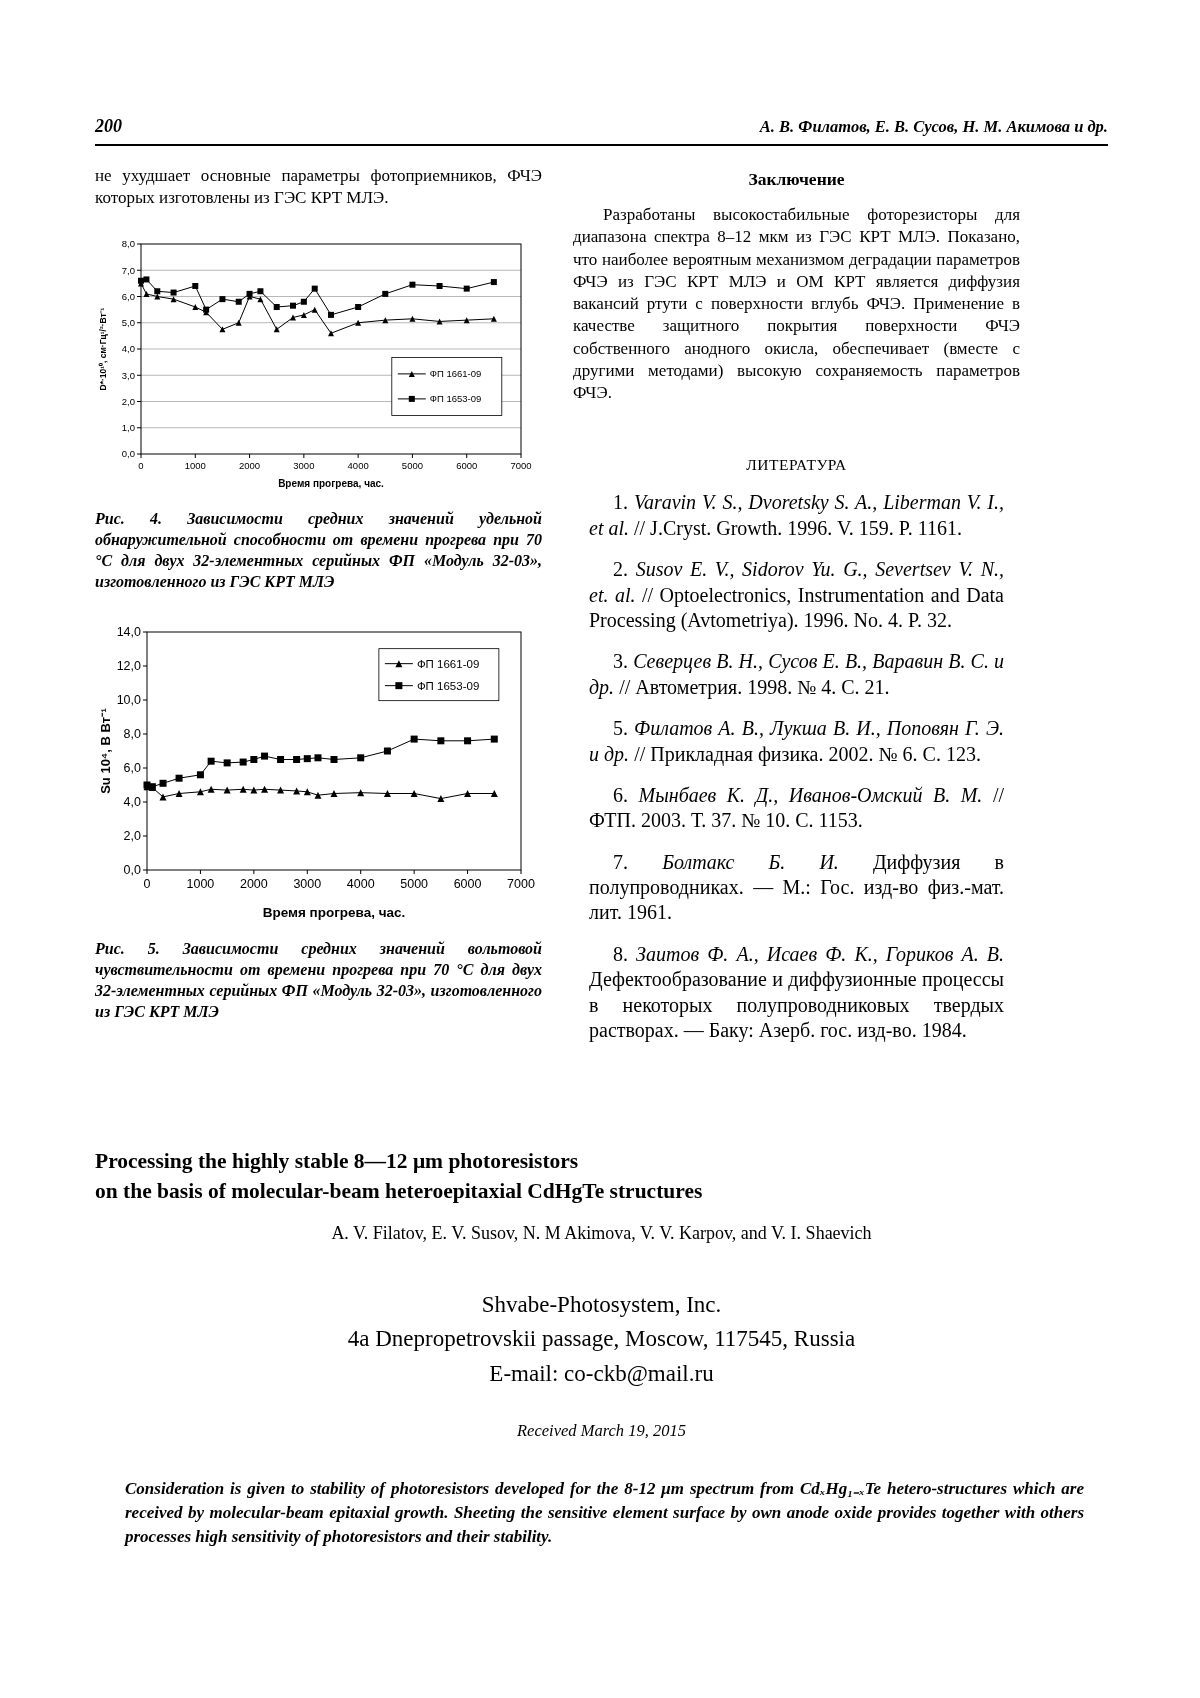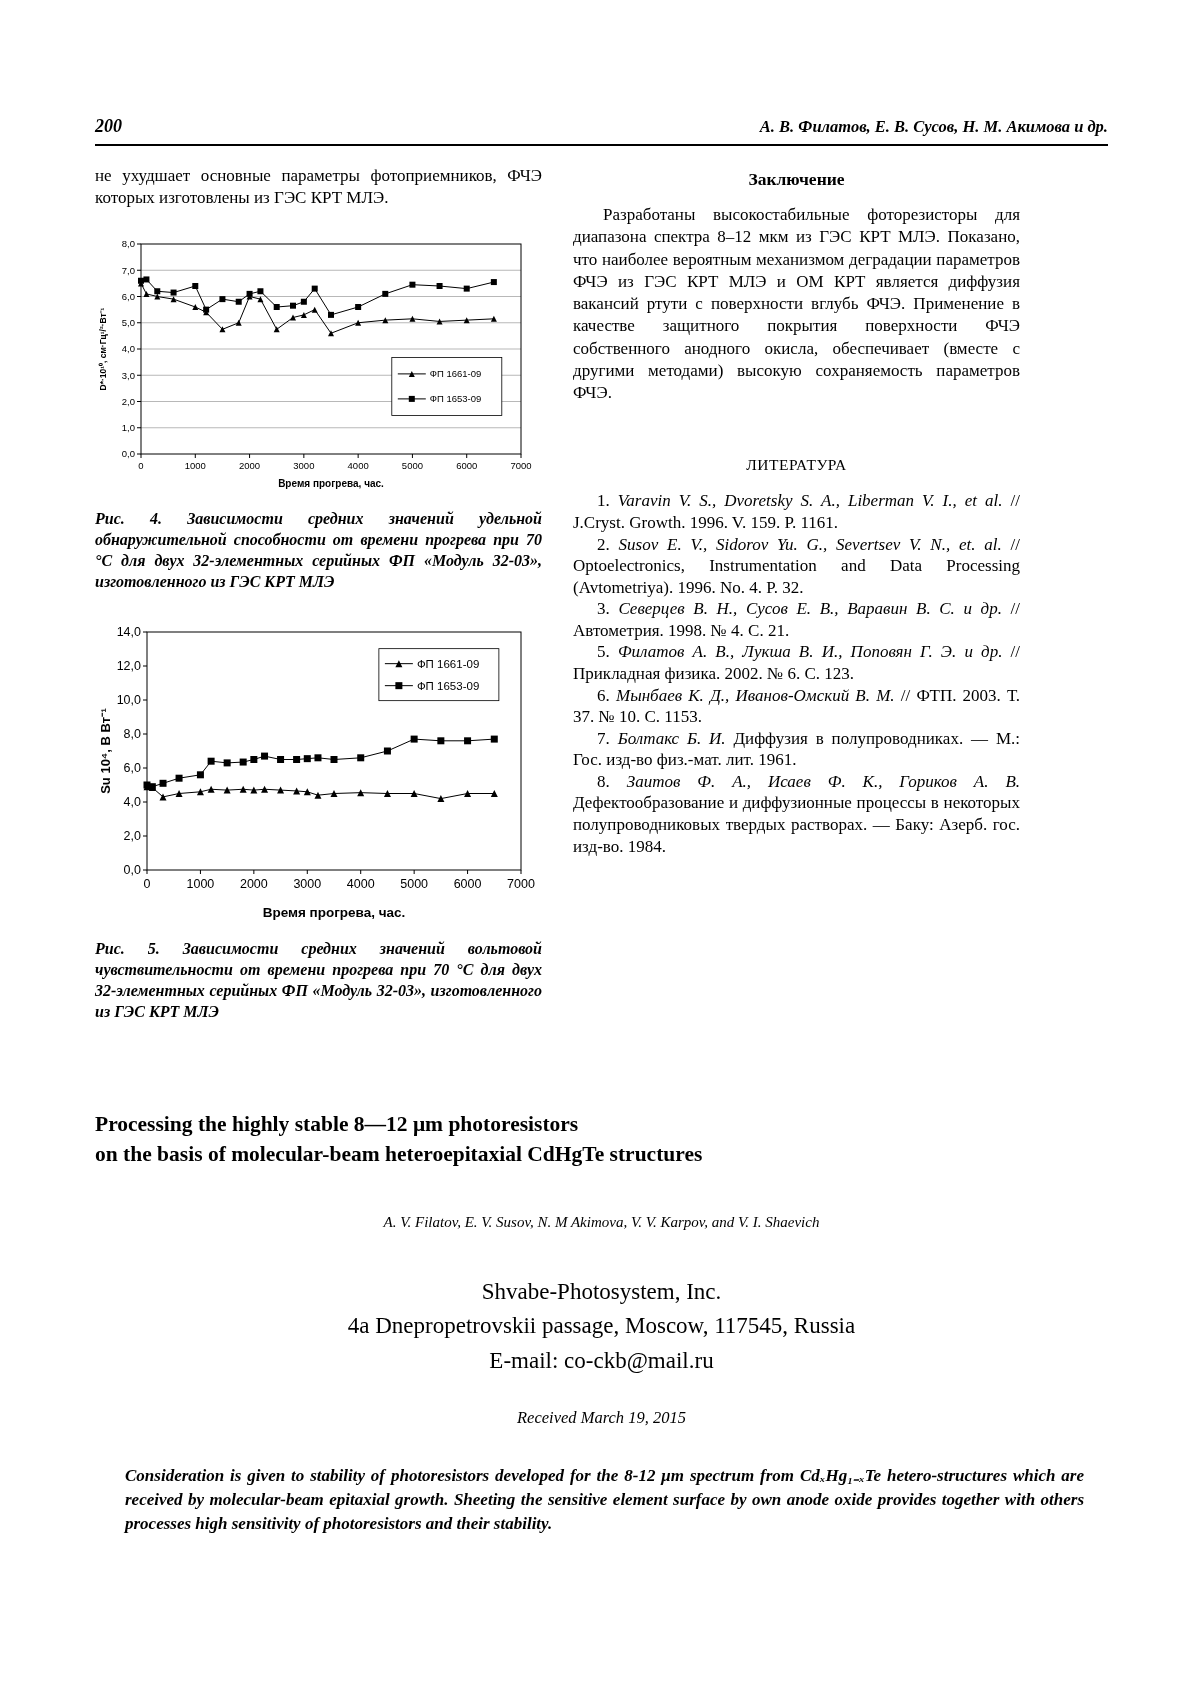--- a/index.html
+++ b/index.html
@@ -20,26 +20,26 @@
   .body-text { font-size: 17px; line-height: 1.31; text-align: justify; margin: 0; }
   .indent { text-indent: 30px; }
 
   .chart { margin: 24px 0 12px; }
   .caption { font-size: 16px; font-weight: bold; font-style: italic; line-height: 1.32;
              text-align: justify; margin: 4px 0 0; }
 
   .sec-head { font-size: 17.5px; font-weight: bold; text-align: center; margin: 4px 0 14px; }
   .lit-head { font-size: 15.5px; font-weight: normal; text-align: center;
               letter-spacing: 0.5px; margin: 52px 0 16px; }
-  .ref { font-size: 17px; line-height: 1.27; text-align: justify; text-indent: 24px; margin: 0; }
+  .ref { font-size: 20px; line-height: 1.27; text-align: justify; text-indent: 24px; margin: 16px; }
   .ref-authors { font-style: italic; }
 
   .english { margin-top: 88px; }
   .en-title { font-size: 21.5px; font-weight: bold; text-align: left; line-height: 1.38; margin: 0; }
-  .en-authors { font-size: 15px; font-style: italic; text-align: center; margin: 44px 0 0; }
+  .en-authors { font-size: 18px; text-align: center; margin: 16px 0 0; }
   .en-affil { font-size: 23px; text-align: center; line-height: 1.5; margin-top: 44px; }
   .en-affil p { margin: 0; }
   .en-received { font-size: 16.5px; font-style: italic; text-align: center; margin: 30px 0 8px; }
   .en-abstract { font-size: 17px; font-weight: bold; font-style: italic; line-height: 1.42;
                  text-align: justify; margin: 36px 0 0; padding: 0 24px 0 30px; }
 </style>
 </head>
 <body>
 
 <div class="page">

